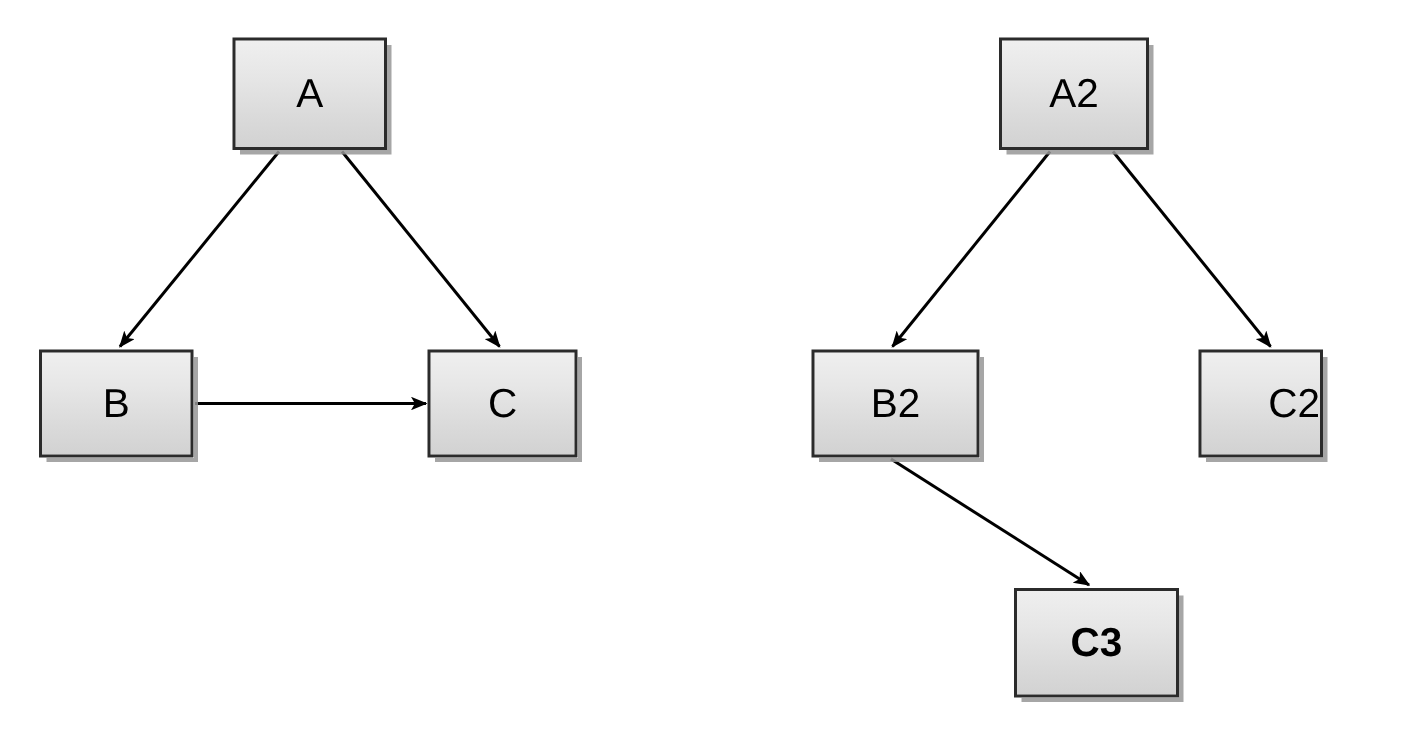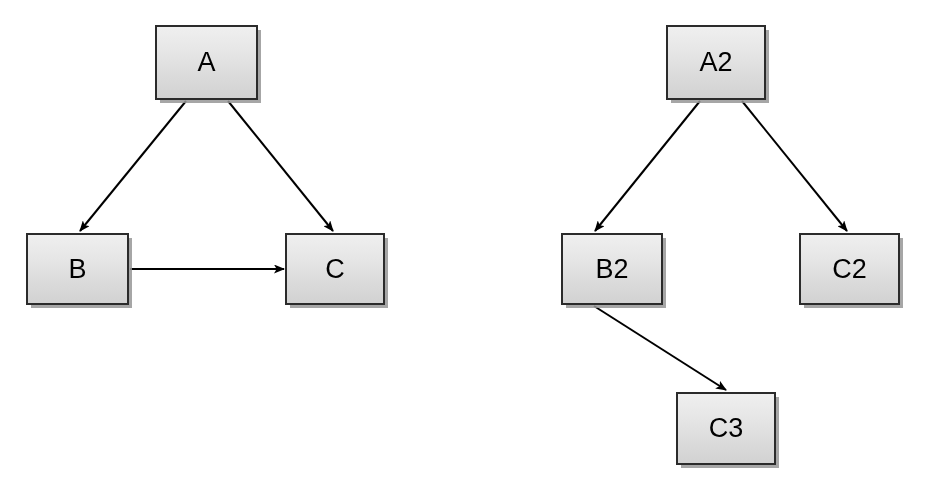--- a/index.html
+++ b/index.html
@@ -76,24 +76,24 @@
       </div>
       <div class="node" style="left: 26px; top: 233px; width: 103px; height: 72px;">
         <span class="node-label">B</span>
       </div>
       <div class="node" style="left: 285px; top: 233px; width: 100px; height: 72px;">
         <span class="node-label">C</span>
       </div>
       <div class="node" style="left: 666px; top: 25px; width: 100px; height: 75px;">
         <span class="node-label">A2</span>
       </div>
-      <div class="node" style="left: 541px; top: 233px; width: 102px; height: 72px; margin-left: 20px;">
+      <div class="node" style="left: 541px; top: 233px; width: 112px; height: 72px;">
         <span class="node-label">B2</span>
       </div>
-      <div class="node" style="left: 799px; top: 233px; width: 101px; height: 72px;">
+      <div class="node" style="left: 799px; top: 233px; width: 83px; height: 72px; justify-content: flex-end;">
         <span class="node-label">C2</span>
       </div>
-      <div class="node" style="left: 676px; top: 392px; width: 100px; height: 73px;">
+      <div class="node" style="left: 676px; top: 392px; width: 110px; height: 73px; font-weight: bold;">
         <span class="node-label">C3</span>
       </div>
     </div>
 
 </div>
 
 </body></html>

